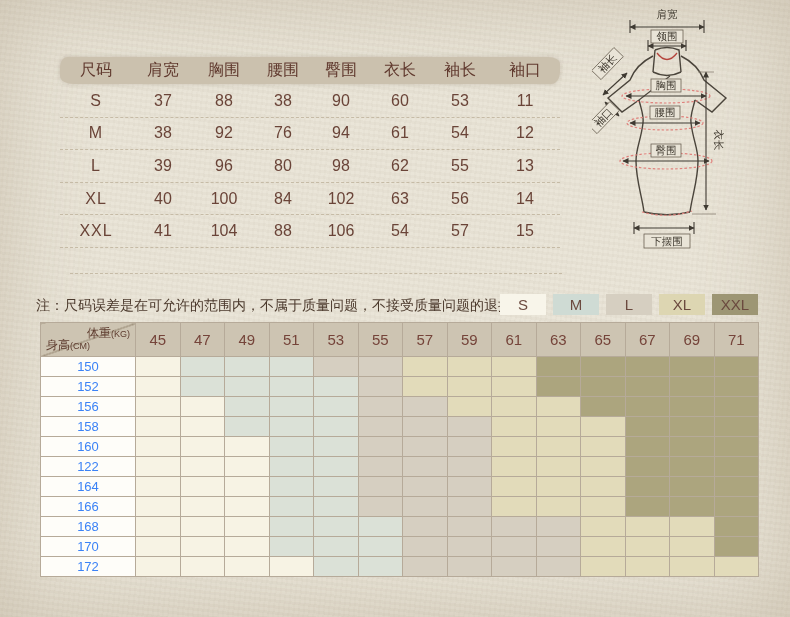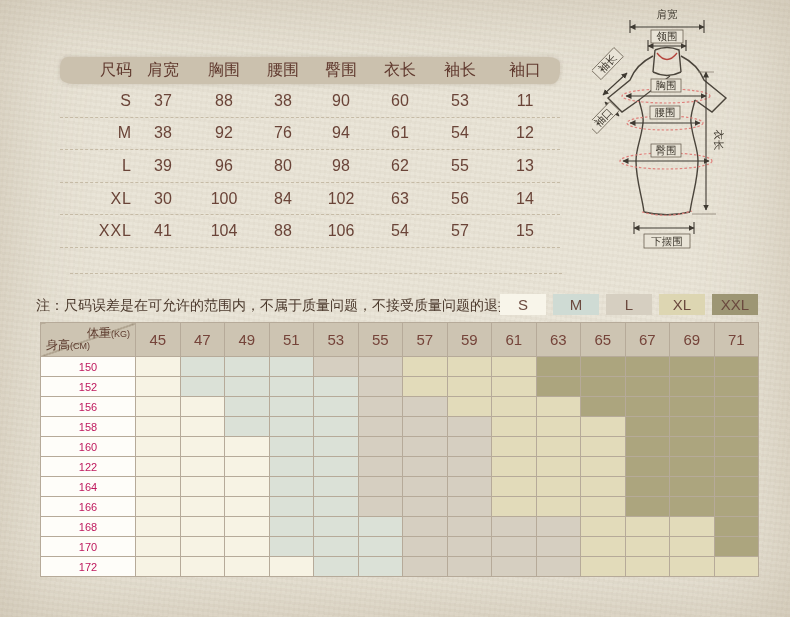--- a/index.html
+++ b/index.html
@@ -18,21 +18,21 @@
   
   .st-header{position:absolute;left:60px;top:57px;width:500px;height:27px;
              background:#cbc1ae;border-radius:7px 12px 9px 14px/10px 7px 12px 8px;
              box-shadow:0 0 4px rgba(120,100,80,.25);
              display:flex;align-items:center;}
   .st-body{position:absolute;left:60px;top:85px;width:500px;}
   .st-row{display:flex;align-items:center;height:31.6px;border-bottom:1px dashed #c6bba6;}
   .st-cell{text-align:center;font-size:16px;color:#6a4438;}
   .st-header .st-cell{color:#60392e;}
   .st-sizecode{letter-spacing:1px;}
-  .st-c0{width:72px;text-align:right;}.st-c1{width:62px;}.st-c2{width:60px;}.st-c3{width:58px;}
+  .st-c0{width:72px;}.st-c1{width:62px;}.st-c2{width:60px;}.st-c3{width:58px;}
   .st-c4{width:58px;}.st-c5{width:60px;}.st-c6{width:60px;}.st-c7{width:70px;}
   .sep-dash{position:absolute;left:70px;top:273px;width:492px;border-top:1px dashed #c6bba6;}
 
   
   .diagram{position:absolute;left:592px;top:0px;}
   .dlab{font-size:10.5px;fill:#3c362c;}
   .dbox{fill:#e9e4d7;stroke:#6b6254;stroke-width:.8;}
 
   
   .note{position:absolute;left:36px;top:297px;font-size:14px;color:#4b392c;}
@@ -44,21 +44,21 @@
   .grid{position:absolute;left:40px;top:322px;border-collapse:collapse;}
   .grid th,.grid td{border:1px solid #b6aa99;padding:0;}
   .g-corner{width:94px;height:33px;background:#cdc4b2;position:relative;
             background-image:linear-gradient(to bottom right,
               transparent calc(50% - .7px), #a39682 calc(50% - .7px),
               #a39682 calc(50% + .7px), transparent calc(50% + .7px));}
   .g-ct{position:absolute;top:2px;right:5px;font-size:12px;color:#5d3b2e;font-weight:normal;}
   .g-cb{position:absolute;bottom:2px;left:5px;font-size:12px;color:#5d3b2e;font-weight:normal;}
   .g-unit{font-size:9px;}
   .g-wh{width:43.5px;background:#cdc4b2;color:#75443a;font-size:15px;font-weight:normal;}
-  .g-hl{background:#fefdf9;color:#be185d;font-size:11px;text-align:center;}
+  .g-hl{background:#fefdf9;color:#3b82f6;font-size:13px;text-align:center;}
   .g-row{height:20px;}
   .g-cell{width:43.5px;}
 </style>
 </head>
 <body>
 
 <div id="page">
 
 
   <div class="st-header">
@@ -97,21 +97,21 @@
         <div class="st-cell st-c1">39</div>
         <div class="st-cell st-c2">96</div>
         <div class="st-cell st-c3">80</div>
         <div class="st-cell st-c4">98</div>
         <div class="st-cell st-c5">62</div>
         <div class="st-cell st-c6">55</div>
         <div class="st-cell st-c7">13</div>
       </div>
       <div class="st-row">
         <div class="st-cell st-c0 st-sizecode">XL</div>
-        <div class="st-cell st-c1">30</div>
+        <div class="st-cell st-c1">40</div>
         <div class="st-cell st-c2">100</div>
         <div class="st-cell st-c3">84</div>
         <div class="st-cell st-c4">102</div>
         <div class="st-cell st-c5">63</div>
         <div class="st-cell st-c6">56</div>
         <div class="st-cell st-c7">14</div>
       </div>
       <div class="st-row">
         <div class="st-cell st-c0 st-sizecode">XXL</div>
         <div class="st-cell st-c1">41</div>

